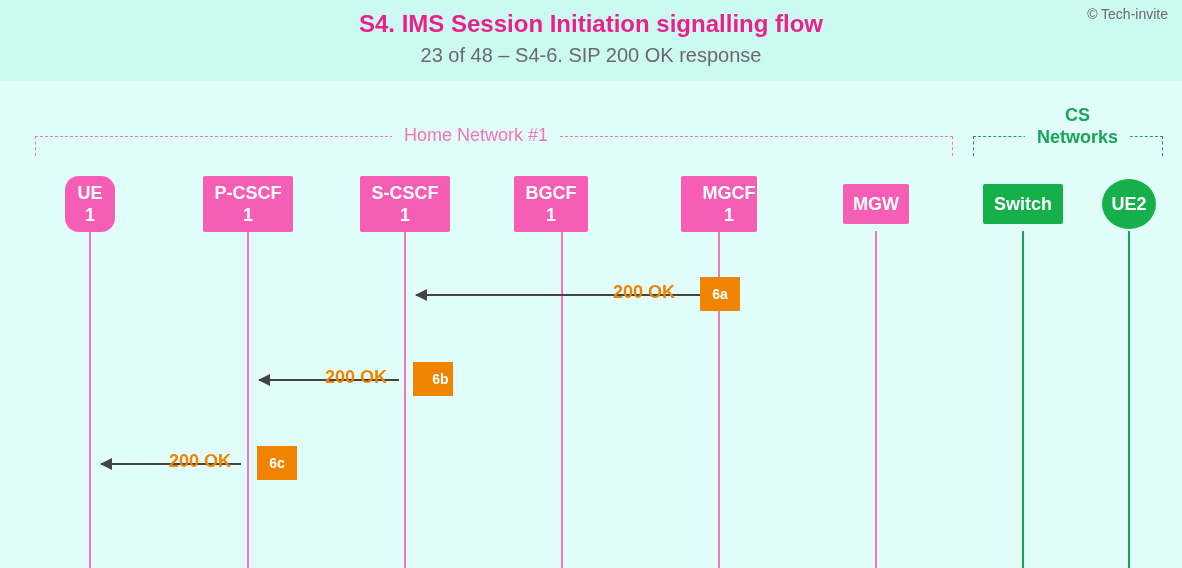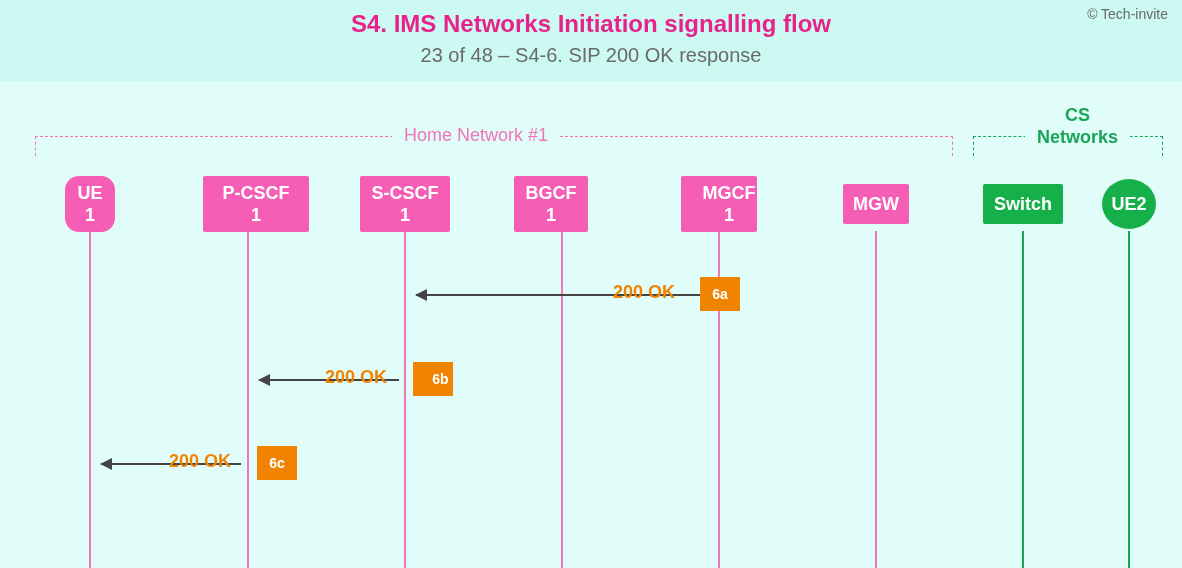--- a/index.html
+++ b/index.html
@@ -114,21 +114,21 @@
     display: flex;
     align-items: center;
     justify-content: center;
   }
 </style>
 </head>
 <body>
 
 <div class="header">
   <div class="copyright">© Tech-invite</div>
-  <div class="title">S4. IMS Networks Initiation signalling flow</div>
+  <div class="title">S4. IMS Session Initiation signalling flow</div>
   <div class="subtitle">23 of 48 – S4-6. SIP 200 OK response</div>
 </div>
 
 <div class="diagram">
 
   <div class="bracket pink" style="left:35px; width:918px; top:55px;"></div>
   <div class="bracket-label pink" style="left:392px; top:44px;">Home Network #1</div>
 
   <div class="bracket green" style="left:973px; width:190px; top:55px;"></div>
   <div class="bracket-label green" style="left:1025px; top:24px; line-height:1.2;">
@@ -142,21 +142,21 @@
   <div class="lifeline pink" style="left:561px;"></div>
   <div class="lifeline pink" style="left:718px;"></div>
   <div class="lifeline pink" style="left:875px;"></div>
   <div class="lifeline green" style="left:1022px;"></div>
   <div class="lifeline green" style="left:1128px;"></div>
 
   <div class="node pink" style="left:65px; top:95px; width:50px; height:56px; border-radius:14px;">
     <span>UE</span>
     <span>1</span>
   </div>
-  <div class="node pink" style="left:203px; top:95px; width:106px; height:56px; border-radius:2px;">
+  <div class="node pink" style="left:203px; top:95px; width:90px; height:56px; border-radius:2px;">
     <span>P-CSCF</span>
     <span>1</span>
   </div>
   <div class="node pink" style="left:360px; top:95px; width:90px; height:56px; border-radius:2px;">
     <span>S-CSCF</span>
     <span>1</span>
   </div>
   <div class="node pink" style="left:514px; top:95px; width:74px; height:56px; border-radius:2px;">
     <span>BGCF</span>
     <span>1</span>

